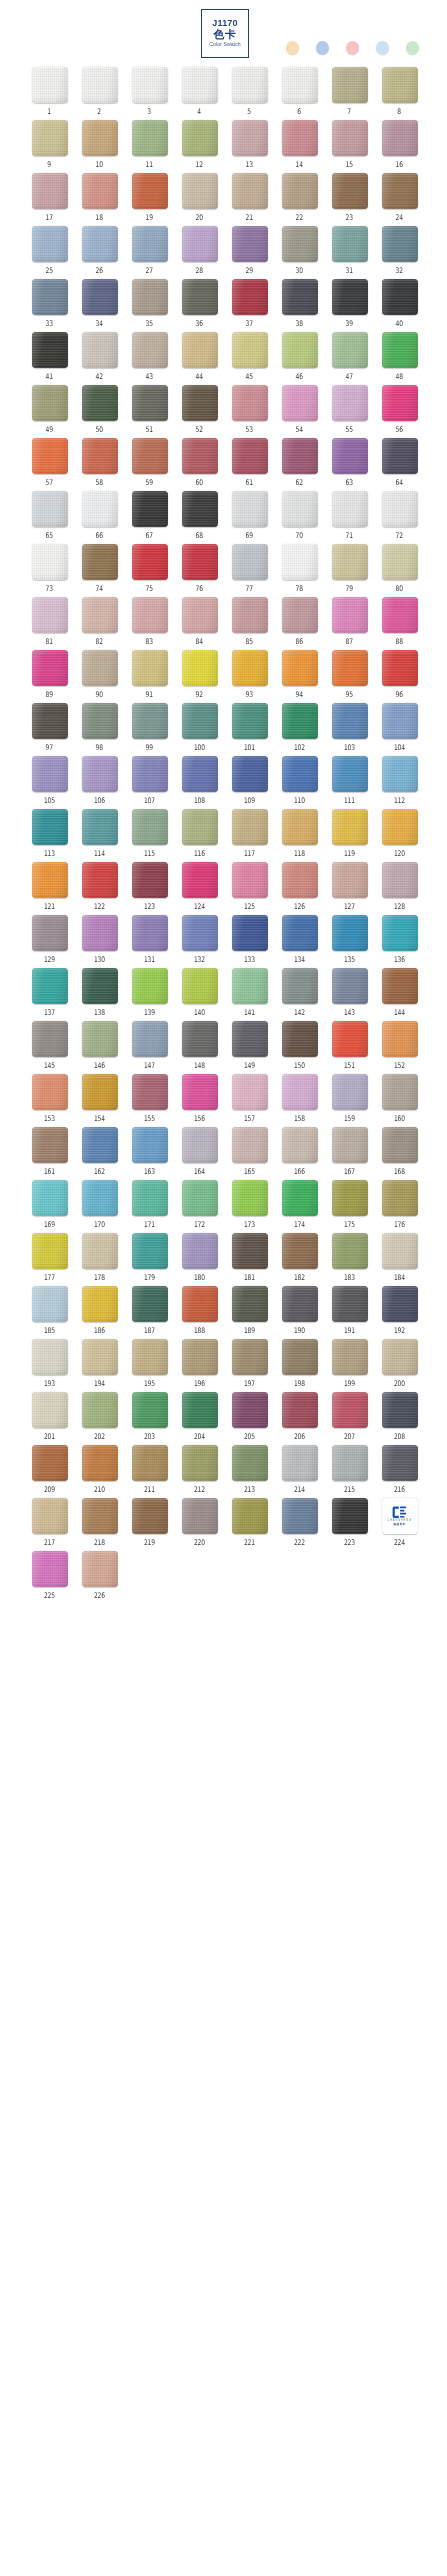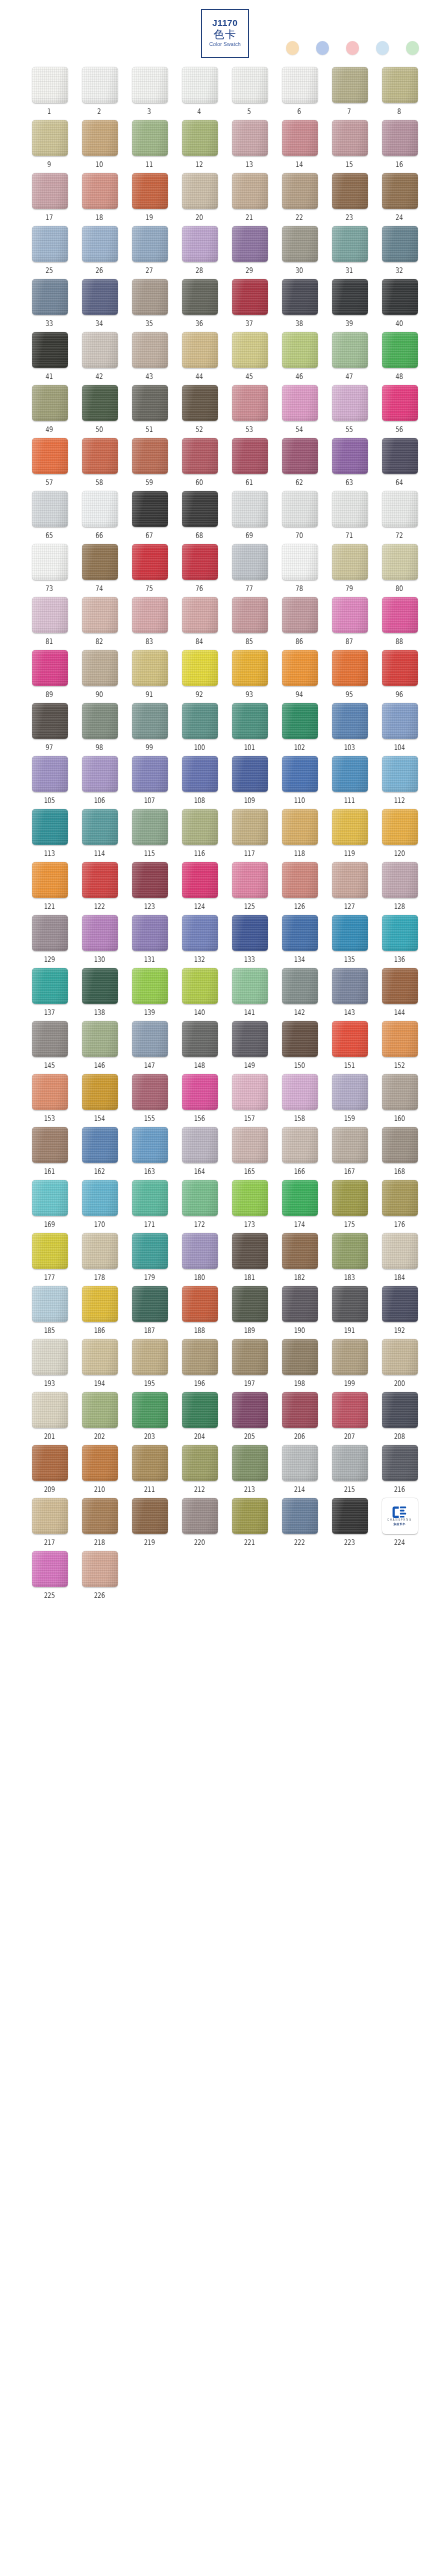--- a/index.html
+++ b/index.html
@@ -41,21 +41,21 @@
     color:#22468c;
     font-size:9px;
     font-weight:bold;
     letter-spacing:0.2px;
     line-height:1;
     margin-bottom:1.7px;
   }
   #logo-cn{
     color:#1b3d84;
     font-size:10.8px;
-    font-weight:normal;
+    font-weight:bold;
     line-height:1;
     letter-spacing:0.6px;
     font-family:"DejaVu Sans", sans-serif;
     margin-bottom:1.7px;
   }
   #logo-en{
     color:#3a5a9e;
     font-size:5.1px;
     line-height:1;
     letter-spacing:0.1px;

